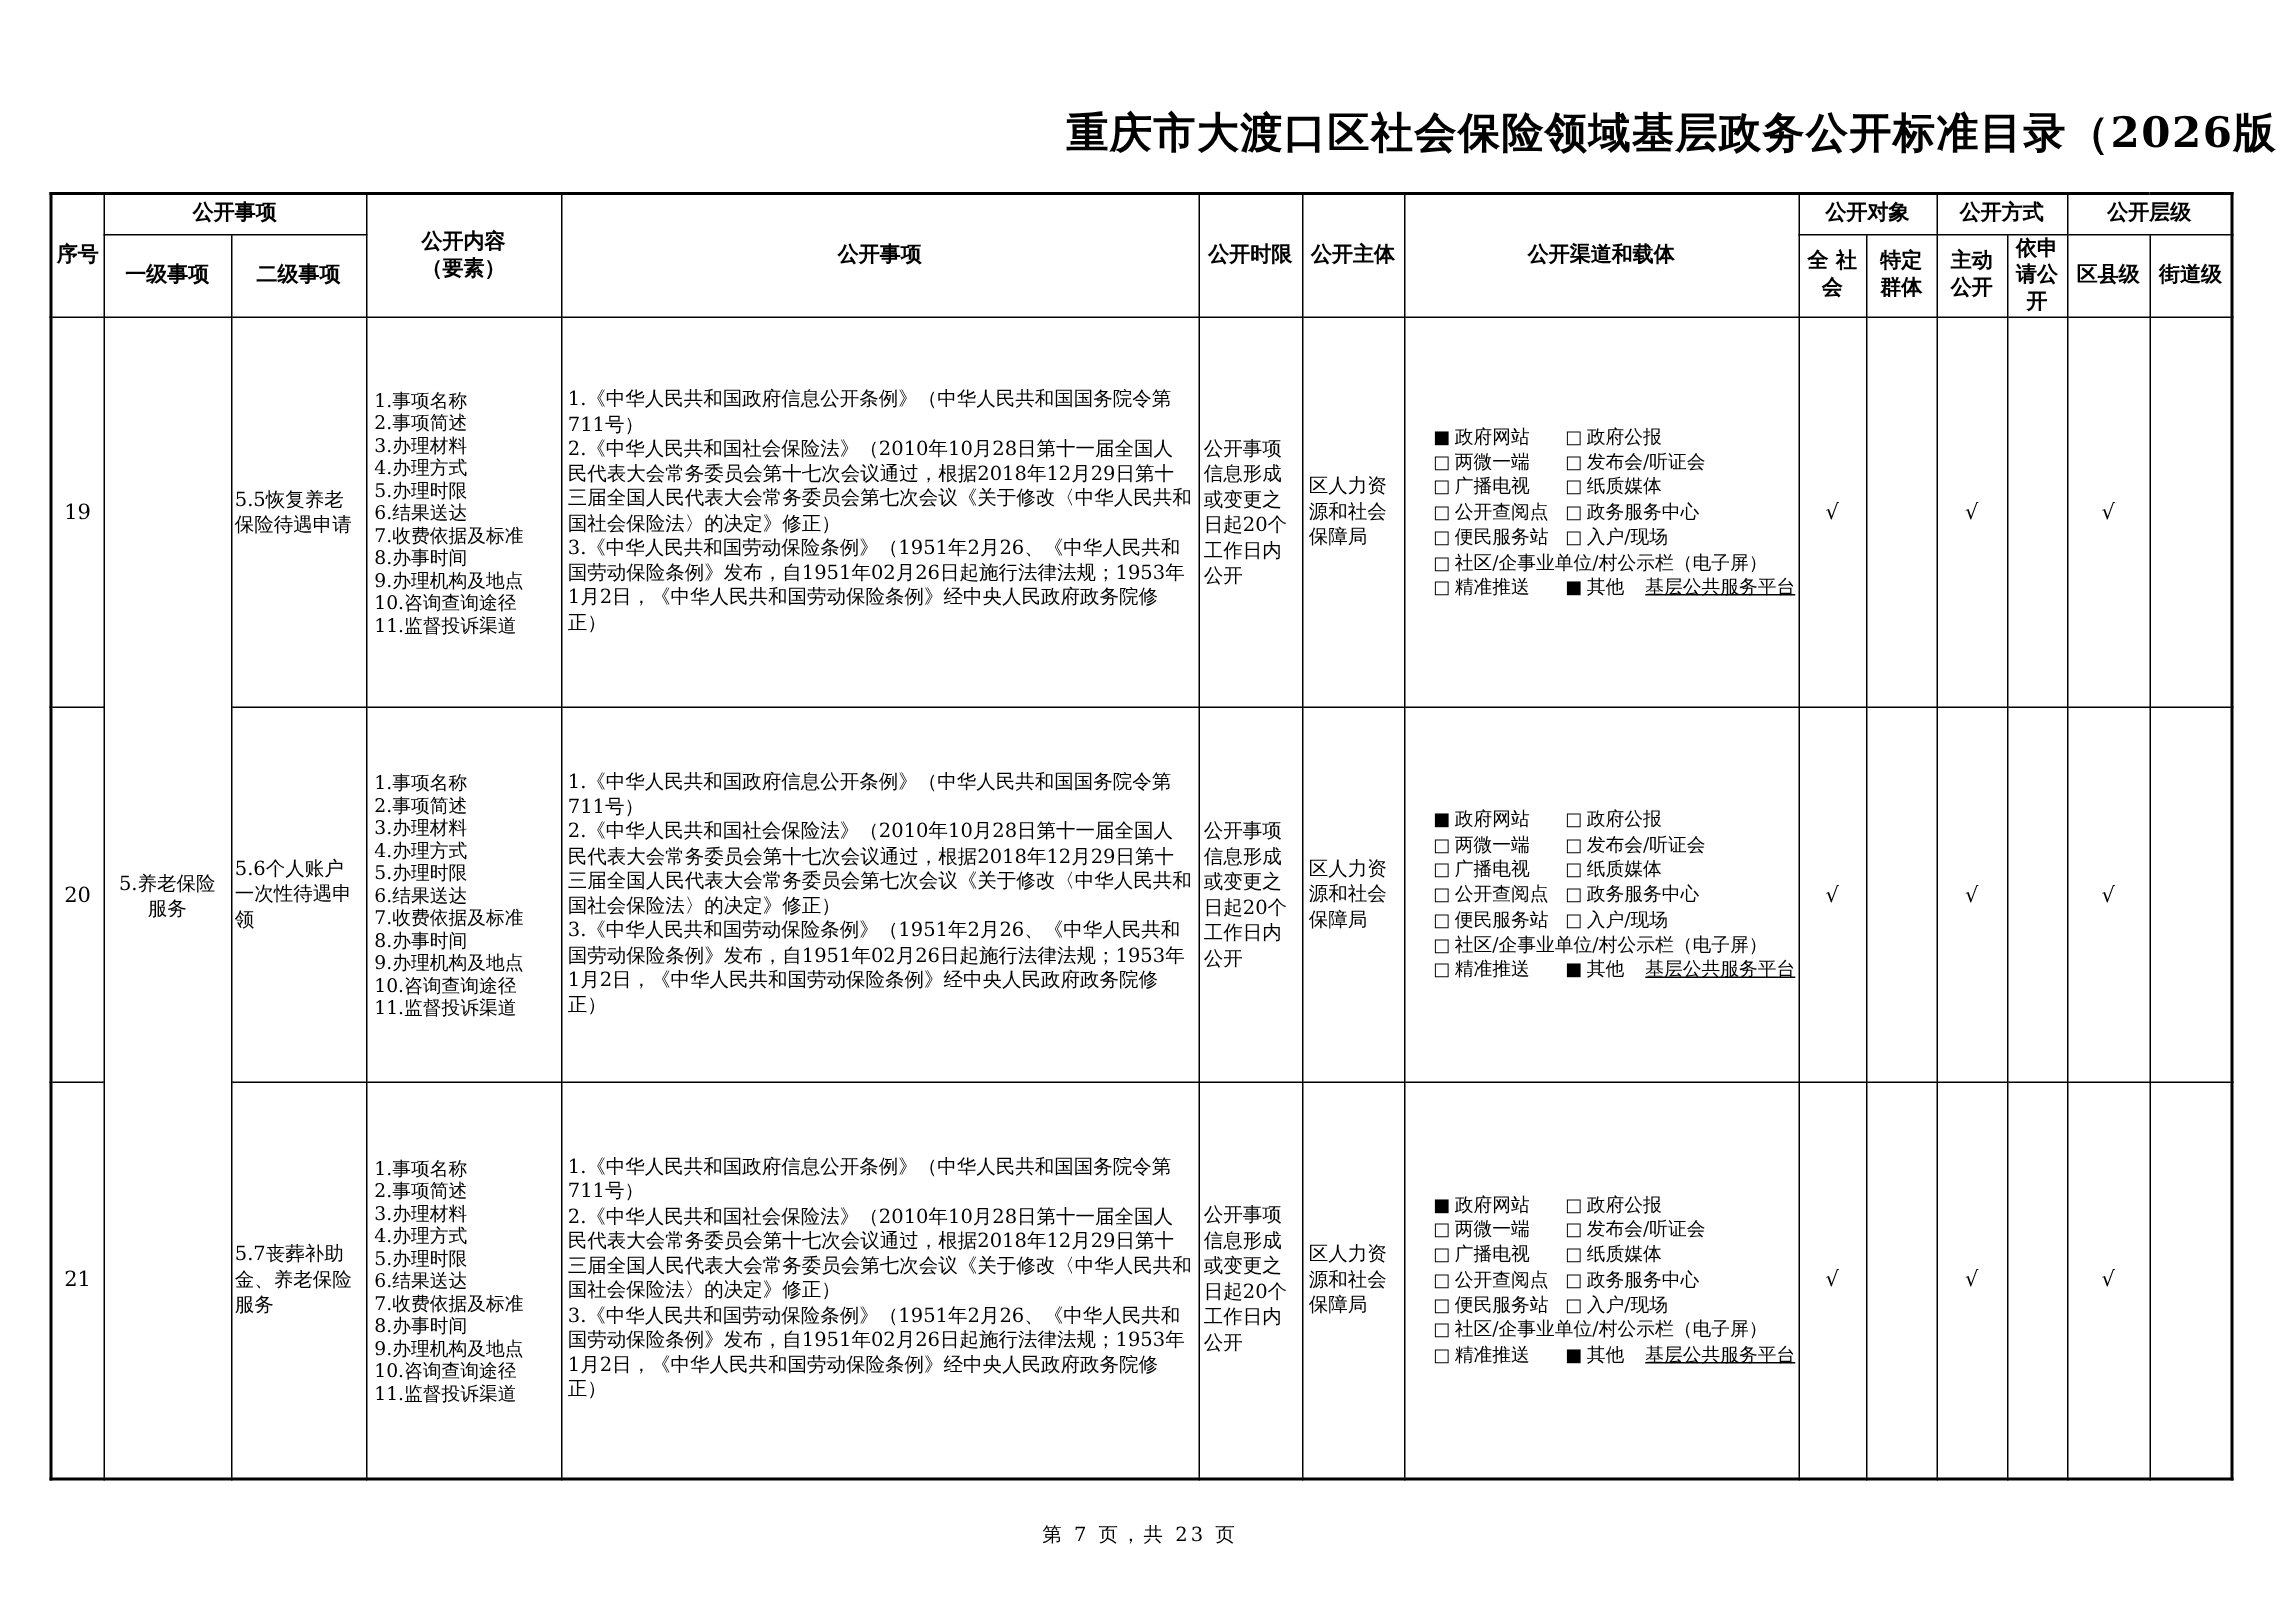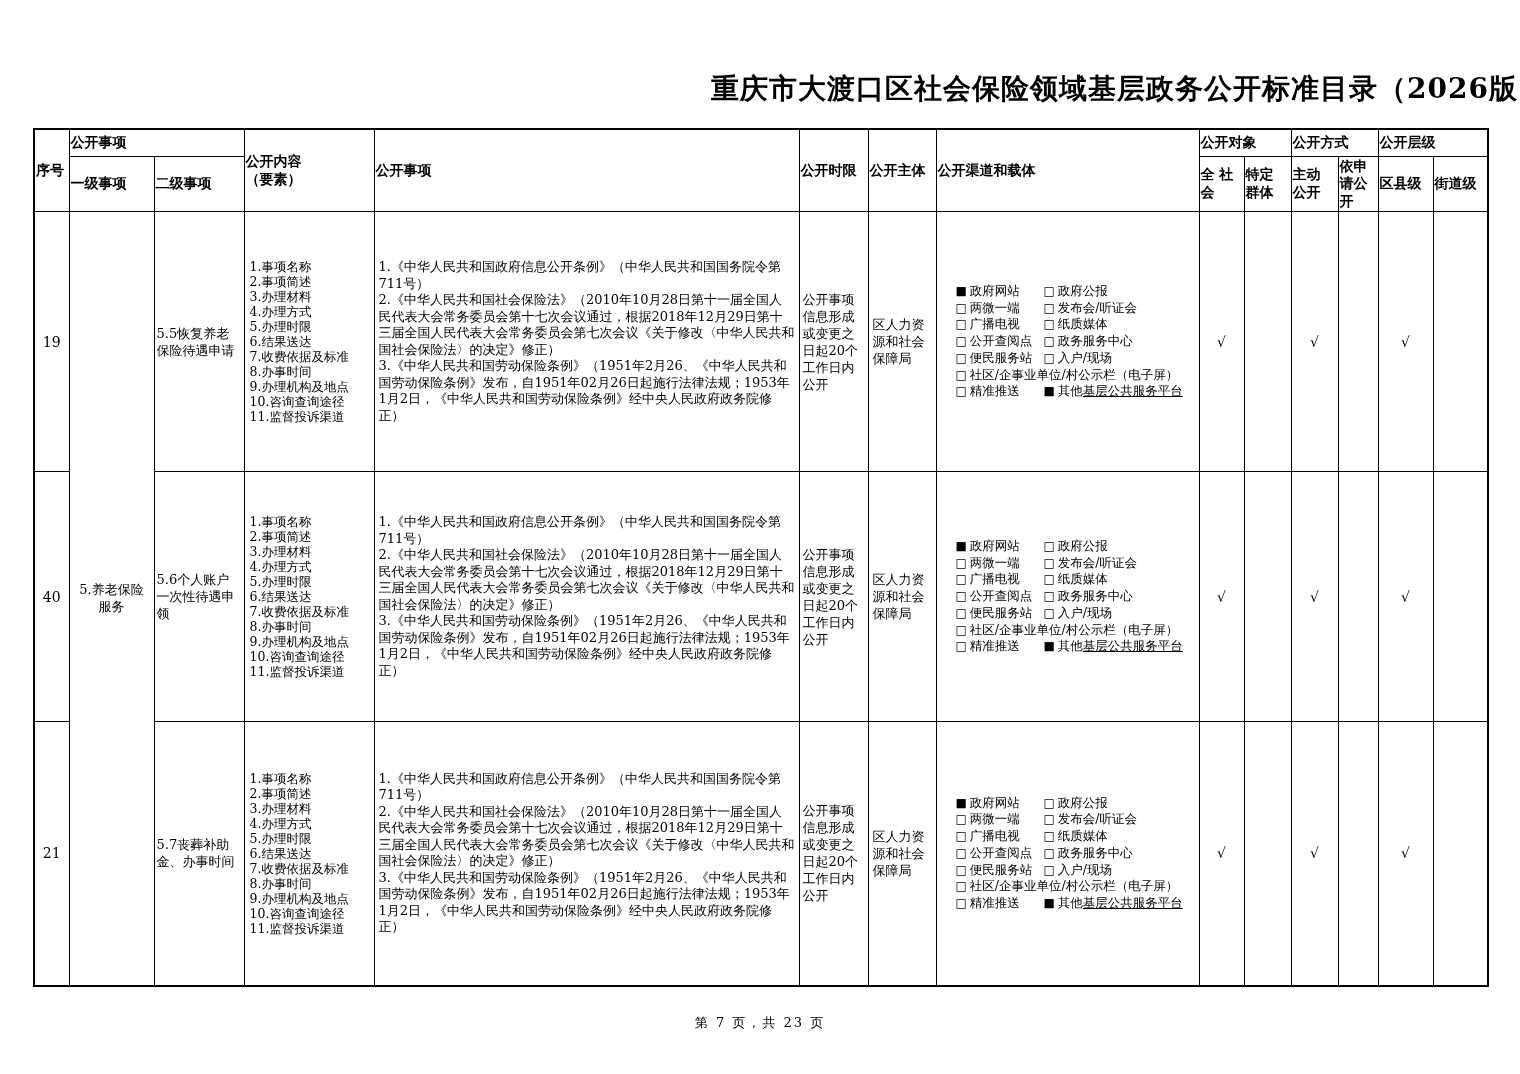--- a/index.html
+++ b/index.html
@@ -10,40 +10,40 @@
   }
   .page-title {
     position:absolute; top:70px; left:0; width:100%;
     text-align:right; font-size:28px; font-weight:700; letter-spacing:1px;margin-left:27px;
   }
   table.main {
     position:absolute; left:33px; top:128px; width:1454px;
     border-collapse:collapse; table-layout:fixed; border:2px solid #000;
   }
   th, td { border:1px solid #000; vertical-align:middle; overflow:hidden; }
-  th { font-size:14px; font-weight:700; text-align:left; padding:1px; line-height:1.25; }
+  th { font-size:14px; font-weight:700; text-align:center; padding:1px; line-height:1.25; }
   td { font-size:13px; }
   tr.hr1 { height:27px; }
   tr.hr2 { height:50px; }
   tr.r19 { height:260px; }
   tr.r20 { height:250px; }
   tr.r21 { height:264px; }
   .pre { white-space:pre-line; }
   .cell-seq { text-align:center; font-size:14px; }
   .cell-level1 { text-align:center; font-size:13px; line-height:17px; padding:0 5px; }
   .cell-level2 { font-size:13px; line-height:17px; padding:0 2px; }
   .cell-content { font-size:12.5px; line-height:15px; padding-left:5px; }
   .cell-basis { font-size:13px; line-height:16.5px; padding:2px 4px; text-align:left; }
   .cell-limit { font-size:13px; line-height:17px; padding:2px 3px; }
   .cell-subject { font-size:13px; line-height:17px; padding:2px 4px; }
   .cell-channels { font-size:12.5px; padding:2px 19px; }
   .ch-line { line-height:15.7px; white-space:nowrap; }
   .ch-item:first-child { display:inline-block; min-width:88px; }
   .ch-box { margin-right:3px; font-family:"DejaVu Sans","Liberation Sans",sans-serif; font-size:12px; }
-  .ch-suffix { text-decoration:underline; margin-left:0; }
+  .ch-suffix { text-decoration:underline; margin-left:14px; }
   .check { text-align:center; font-size:14px; font-family:"DejaVu Sans",sans-serif; }
   .footer {
     position:absolute; top:1014px; left:0; width:100%;
     text-align:center; font-size:13px; letter-spacing:2px;
   }
 </style>
 </head>
 <body>
 
 <div class="page-title">重庆市大渡口区社会保险领域基层政务公开标准目录（2026版）</div>
@@ -122,21 +122,21 @@
         </td>
     <td class="check">√</td>
     <td class="check"></td>
     <td class="check">√</td>
     <td class="check"></td>
     <td class="check">√</td>
     <td class="check"></td>
   </tr>
 
   <tr class="r20">
-    <td class="cell-seq">40</td>
+    <td class="cell-seq">20</td>
     <td class="cell-level2">5.6个人账户一次性待遇申领</td>
     <td class="cell-content pre">1.事项名称
 2.事项简述
 3.办理材料
 4.办理方式
 5.办理时限
 6.结果送达
 7.收费依据及标准
 8.办事时间
 9.办理机构及地点
@@ -159,21 +159,21 @@
     <td class="check">√</td>
     <td class="check"></td>
     <td class="check">√</td>
     <td class="check"></td>
     <td class="check">√</td>
     <td class="check"></td>
   </tr>
 
   <tr class="r21">
     <td class="cell-seq">21</td>
-    <td class="cell-level2">5.7丧葬补助金、办事时间</td>
+    <td class="cell-level2">5.7丧葬补助金、养老保险服务</td>
     <td class="cell-content pre">1.事项名称
 2.事项简述
 3.办理材料
 4.办理方式
 5.办理时限
 6.结果送达
 7.收费依据及标准
 8.办事时间
 9.办理机构及地点
 10.咨询查询途径

